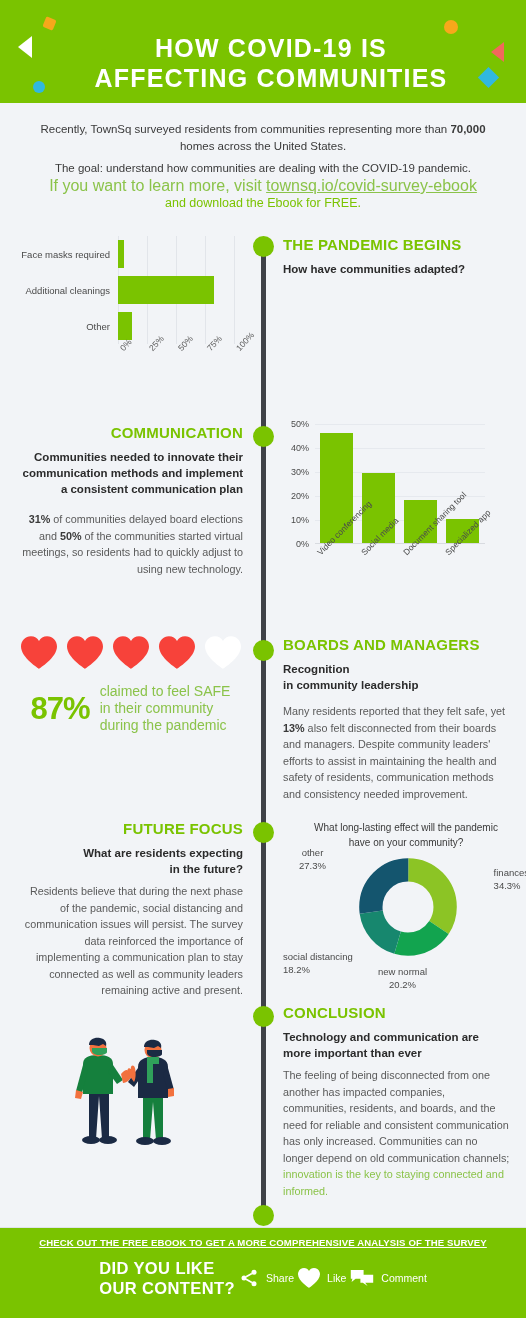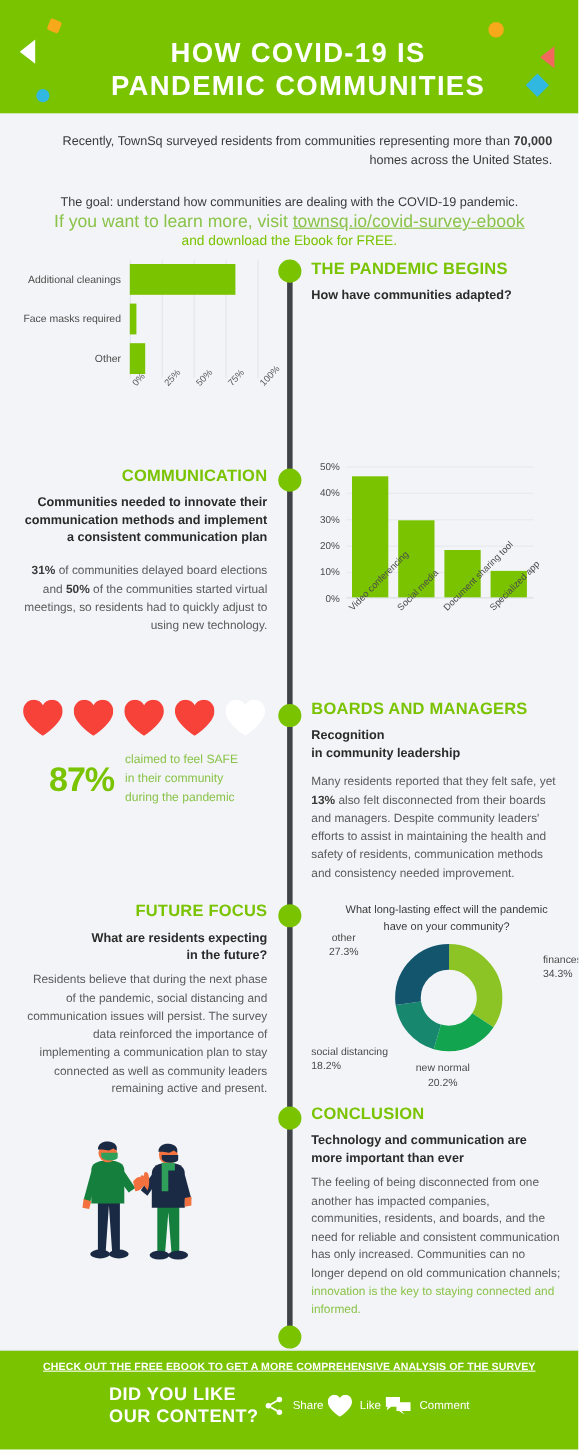--- a/index.html
+++ b/index.html
@@ -91,21 +91,21 @@
   }
 
   
   .intro {
     padding: 18px 24px 6px 24px;
     text-align: center;
     color: #3a3a3a;
     font-size: 11.5px;
     line-height: 17px;
   }
-  .intro .p1 { margin-bottom: 21px; text-align: right; }
+  .intro .p1 { margin-bottom: 5px; }
   .intro b { font-weight: bold; }
   .intro .goal { margin-bottom: 1px; }
   .intro .link-line { color: #8bc34a; font-size: 16px; line-height: 16px; }
   .intro .link-line a { color: #8bc34a; text-decoration: underline; }
   .intro .free-line { color: #7ac300; font-size: 12.5px; line-height: 19px; }
 
   
   .timeline-line {
     position: absolute;
     left: 261px; top: 250px;
@@ -205,21 +205,21 @@
     transform: rotate(-45deg);
     transform-origin: left top;
     white-space: nowrap;
   }
 
   
   .hearts { display: flex; gap: 10px; justify-content: center; margin-bottom: 14px; }
   .heart { width: 36px; height: 33px; }
   .stat-wrap { display: flex; align-items: center; justify-content: center; gap: 10px; }
   .stat-num { color: #7ac300; font-size: 31px; font-weight: bold; letter-spacing: -1px; }
-  .stat-txt { color: #8bc34a; font-size: 11px; line-height: 17px; }
+  .stat-txt { color: #8bc34a; font-size: 14px; line-height: 17px; }
 
   
   .donut-wrap { position: relative; width: 246px; height: 190px; }
   .donut-title {
     text-align: center; font-size: 10px; color: #3a3a3a;
     line-height: 15px; padding: 0 12px;
   }
   .donut-svg { position: absolute; left: 76px; top: 38px; }
   .dlabel { position: absolute; font-size: 9.5px; color: #4a4a4a; line-height: 13px; }
   .dl-finances { right: 0; top: 46px; text-align: left; }
@@ -268,21 +268,21 @@
   <div class="header">
     <div class="deco d-sq-orange"></div>
     <div class="deco d-tri-white"></div>
     <div class="deco d-dot-cyan"></div>
     <div class="deco d-dot-orange"></div>
     <div class="deco d-tri-coral"></div>
     <div class="deco d-diam-cyan"></div>
 
     <h1>
       <span>HOW COVID-19 IS</span><br>
-      <span>PANDEMIC COMMUNITIES</span>
+      <span>AFFECTING COMMUNITIES</span>
     </h1>
   </div>
 
   <div class="intro">
     <div class="p1">
       <span>Recently, TownSq surveyed residents from communities representing more than </span><b>70,000</b><span> homes across the United States.</span>
     </div>
     <div class="goal">The goal: understand how communities are dealing with the COVID-19 pandemic.</div>
     <div class="link-line">
       <span>If you want to learn more, visit </span><a href="#">townsq.io/covid-survey-ebook</a>
@@ -302,29 +302,29 @@
     <div class="col-left">
       <div class="hbar-chart">
         <div class="hbar-grid">
           <span style="left:0px"></span>
             <span style="left:29px"></span>
             <span style="left:58px"></span>
             <span style="left:87px"></span>
             <span style="left:116px"></span>
         </div>
         <div class="hbar-row">
+          <div class="hbar-label">Face masks required</div>
+          <div class="hbar-track">
+              <div class="hbar-fill" style="width:6px"></div>
+            </div>
+        </div>
+        <div class="hbar-row">
           <div class="hbar-label">Additional cleanings</div>
           <div class="hbar-track">
               <div class="hbar-fill" style="width:96px"></div>
-            </div>
-        </div>
-        <div class="hbar-row">
-          <div class="hbar-label">Face masks required</div>
-          <div class="hbar-track">
-              <div class="hbar-fill" style="width:6px"></div>
             </div>
         </div>
         <div class="hbar-row">
           <div class="hbar-label">Other</div>
           <div class="hbar-track">
               <div class="hbar-fill" style="width:14px"></div>
             </div>
         </div>
         <div class="hbar-ticks">
           <span style="left:0px">0%</span>

